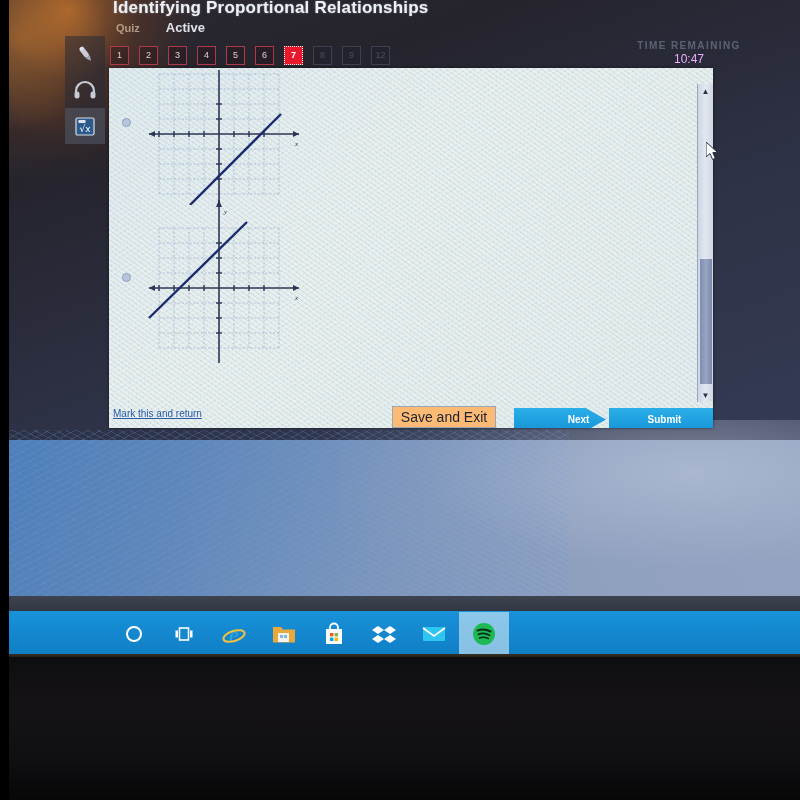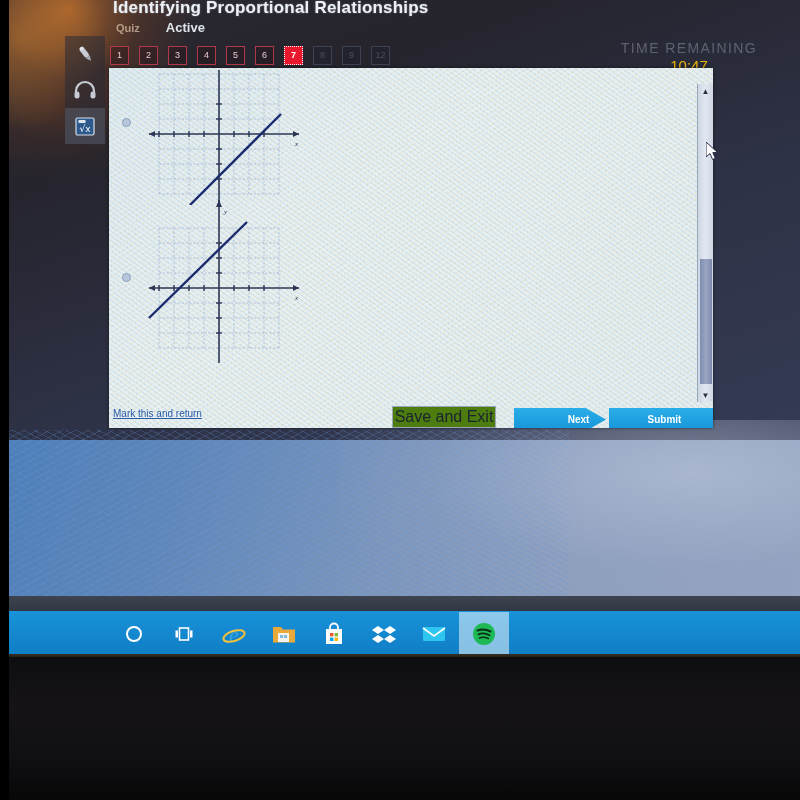--- a/index.html
+++ b/index.html
@@ -106,24 +106,24 @@
   }
   .qnum.disabled {
     border: 1px solid #3d4252; color: #4a4f60; background: rgba(30,32,42,0.4);
   }
 
   
   #time-block {
     position: absolute; left: 610px; top: 40px; width: 140px; text-align: center;
   }
   #time-label {
-    font-size: 14px; color: #7d8498; letter-spacing: 1.4px; font-weight: normal;
+    font-size: 10px; color: #7d8498; letter-spacing: 1.4px; font-weight: bold;
     opacity: .62;
   }
-  #time-value { font-size: 15px; color: #eab308; margin-top: 1px; }
+  #time-value { font-size: 12px; color: #f0abfc; margin-top: 1px; }
 
   
   #panel {
     position: absolute; left: 100px; top: 68px; width: 604px; height: 360px;
     background: #e6eef2;
     box-shadow: 0 0 3px rgba(0,0,0,.5);
     overflow: hidden;
   }
   #panel-texture {
     position: absolute; inset: 0;
@@ -161,22 +161,22 @@
   
   #footer {
     position: absolute; left: 0; bottom: 0; width: 604px; height: 44px;
   }
   #mark-link {
     position: absolute; left: 4px; top: 24px;
     font-size: 10px; color: #2a5ba8; text-decoration: underline;
   }
   #save-exit {
     position: absolute; left: 283px; top: 22px; width: 104px; height: 22px;
-    border: 1px solid #9aa6b6; background: #4d7c0f;
-    font-size: 16px; color: #1b2330; line-height: 20px; text-align: center;
+    border: 1px solid #9aa6b6; background: #fdba74;
+    font-size: 14px; color: #1b2330; line-height: 20px; text-align: center;
   }
   #next-btn {
     position: absolute; left: 405px; top: 24px; width: 92px; height: 23px;
     background: linear-gradient(180deg, #2aaee8 0%, #1695d8 100%);
     color: #ffffff; font-size: 10px; font-weight: bold;
     line-height: 23px; text-align: center;
     clip-path: polygon(0 0, 78% 0, 100% 50%, 78% 100%, 0 100%);
     padding-left: 37px;
   }
   #submit-btn {

